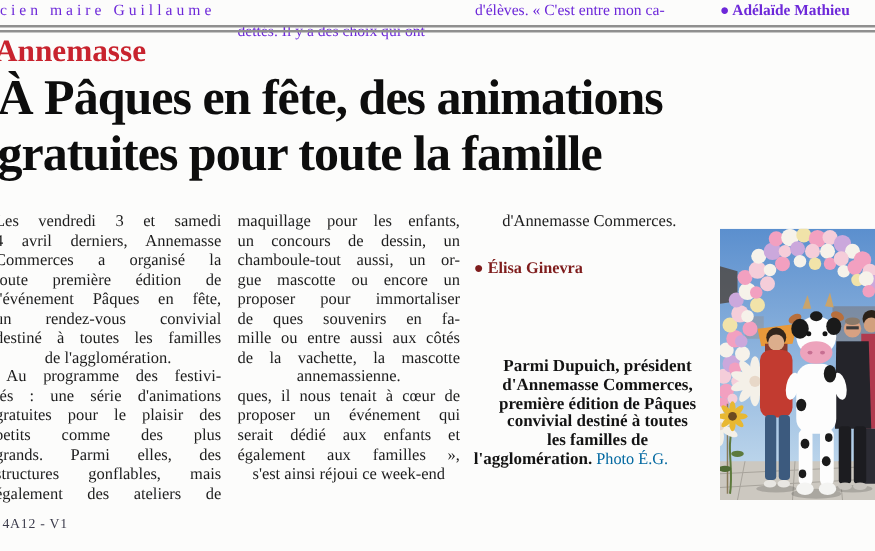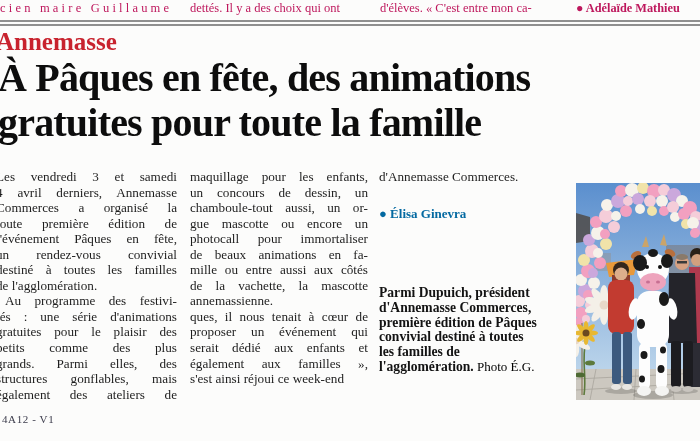--- a/index.html
+++ b/index.html
@@ -5,41 +5,41 @@
   * { margin:0; padding:0; box-sizing:border-box; }
   html,body { width:700px; height:441px; }
   body {
     position:relative; overflow:hidden;
     background:#fcfcfb;
     font-family:"Liberation Serif", serif;
     color:#1e1e1e;
   }
   .abs { position:absolute; }
   
-  .strip-frag { top:1px; font-size:12.5px; line-height:14px; white-space:nowrap; color:#be185d; }
+  .strip-frag { top:1px; font-size:12.5px; line-height:14px; white-space:nowrap; color:#6d28d9; }
   .f1 { left:0; letter-spacing:3.2px; }
-  .f2 { left:190px; }
+  .f2 { left:190px;margin-top:17px; }
   .f3 { left:380px; }
   .f4 { left:576px; font-weight:700; font-size:12.3px; }
   .double-rule { top:20px; left:0; width:700px; height:6px;
     border-top:2px solid #8f8f8f; border-bottom:2px solid #8f8f8f; }
   .kicker { left:-4px; top:28px; font-size:25px; font-weight:700; color:#c8232e; }
   .headline { left:-2px; top:55px; font-size:40px; line-height:45px;
     font-weight:700; color:#0d0d0d; letter-spacing:-0.8px; white-space:nowrap; }
   .col { top:169px; font-size:13.2px; line-height:15.55px; color:#1d1d1d; }
   .col1 { left:-4px; width:181px; }
   .col2 { left:190px; width:178px; }
   .col3 { left:379px; width:185px; }
   .jline { text-align:justify; text-align-last:justify; }
-  .lline { text-align:left; }
+  .lline { text-align:center; }
   .ind { text-indent:9px; }
-  .byline { left:379px; top:206px; font-weight:700; font-size:13px; color:#0369a1; }
+  .byline { left:379px; top:206px; font-weight:700; font-size:13px; color:#7f1d1d; }
   .caption { left:379px; top:286px; width:198px; font-weight:700;
     font-size:13.6px; line-height:14.8px; color:#131313; }
-  .cap-credit { font-weight:400; color:#000000; font-size:13px; }
+  .cap-credit { font-weight:400; color:#0369a1; font-size:13px; }
   .photo { left:576px; top:183px; }
   .print-mark { left:2px; top:413px; font-size:11px; color:#3b3b4b; letter-spacing:0.6px; }
 </style>
 </head>
 <body>
 
 <div class="abs strip-frag f1">cien maire Guillaume</div>
 <div class="abs strip-frag f2">dettés. Il y a des choix qui ont</div>
 <div class="abs strip-frag f3">d'élèves. « C'est entre mon ca-</div>
 <div class="abs strip-frag f4">● Adélaïde Mathieu</div>
@@ -68,22 +68,22 @@
     <div class="jline">petits comme des plus</div>
     <div class="jline">grands. Parmi elles, des</div>
     <div class="jline">structures gonflables, mais</div>
     <div class="jline">également des ateliers de</div>
   </div>
 <div class="abs col col2">
     <div class="jline">maquillage pour les enfants,</div>
     <div class="jline">un concours de dessin, un</div>
     <div class="jline">chamboule-tout aussi, un or-</div>
     <div class="jline">gue mascotte ou encore un</div>
-    <div class="jline">photocall pour immortaliser</div>
-    <div class="jline">de beaux animations en fa-</div>
+    <div class="jline">proposer pour immortaliser</div>
+    <div class="jline">de ques souvenirs en fa-</div>
     <div class="jline">mille ou entre aussi aux côtés</div>
     <div class="jline">de la vachette, la mascotte</div>
     <div class="lline">annemassienne.</div>
     <div class="jline">ques, il nous tenait à cœur de</div>
     <div class="jline">proposer un événement qui</div>
     <div class="jline">serait dédié aux enfants et</div>
     <div class="jline">également aux familles »,</div>
     <div class="lline">s'est ainsi réjoui ce week-end</div>
   </div>
 <div class="abs col col3">

